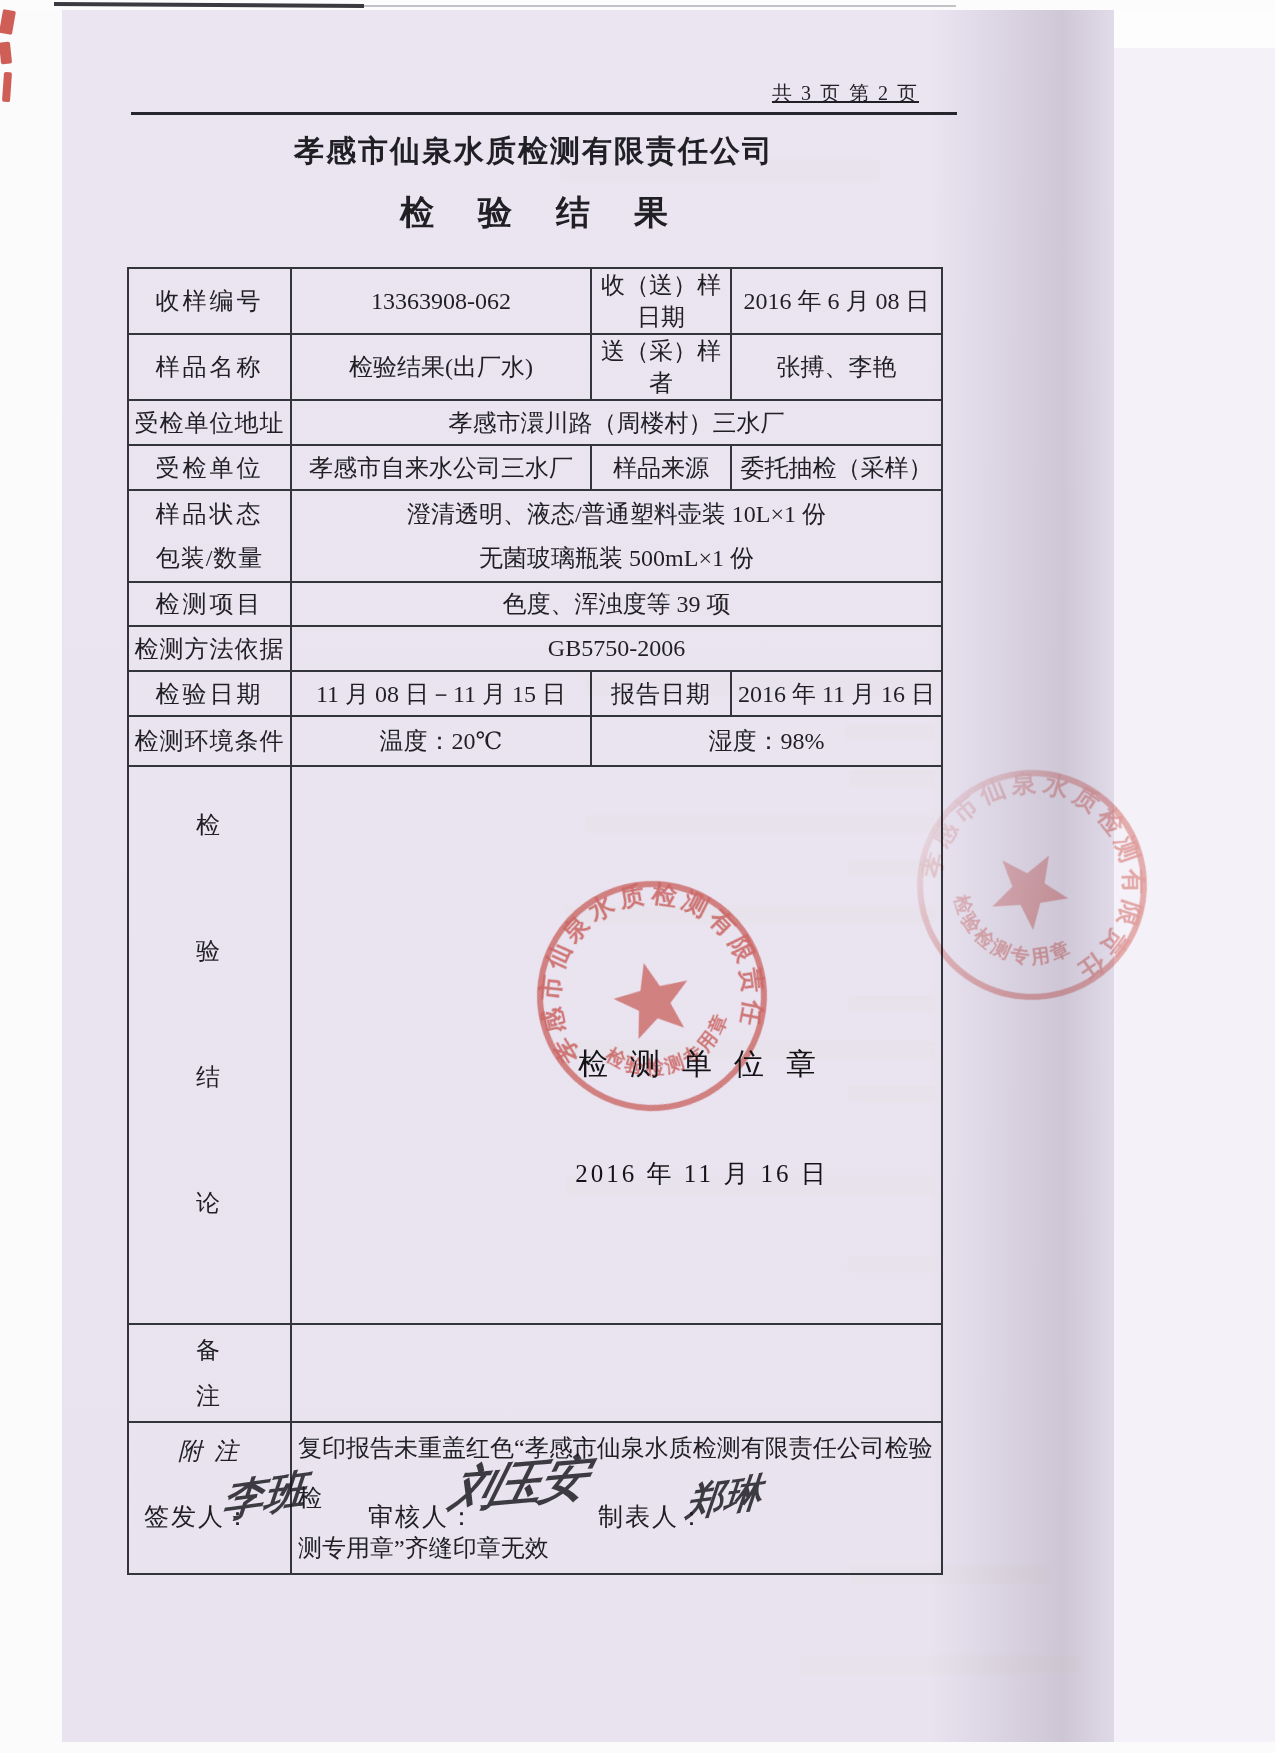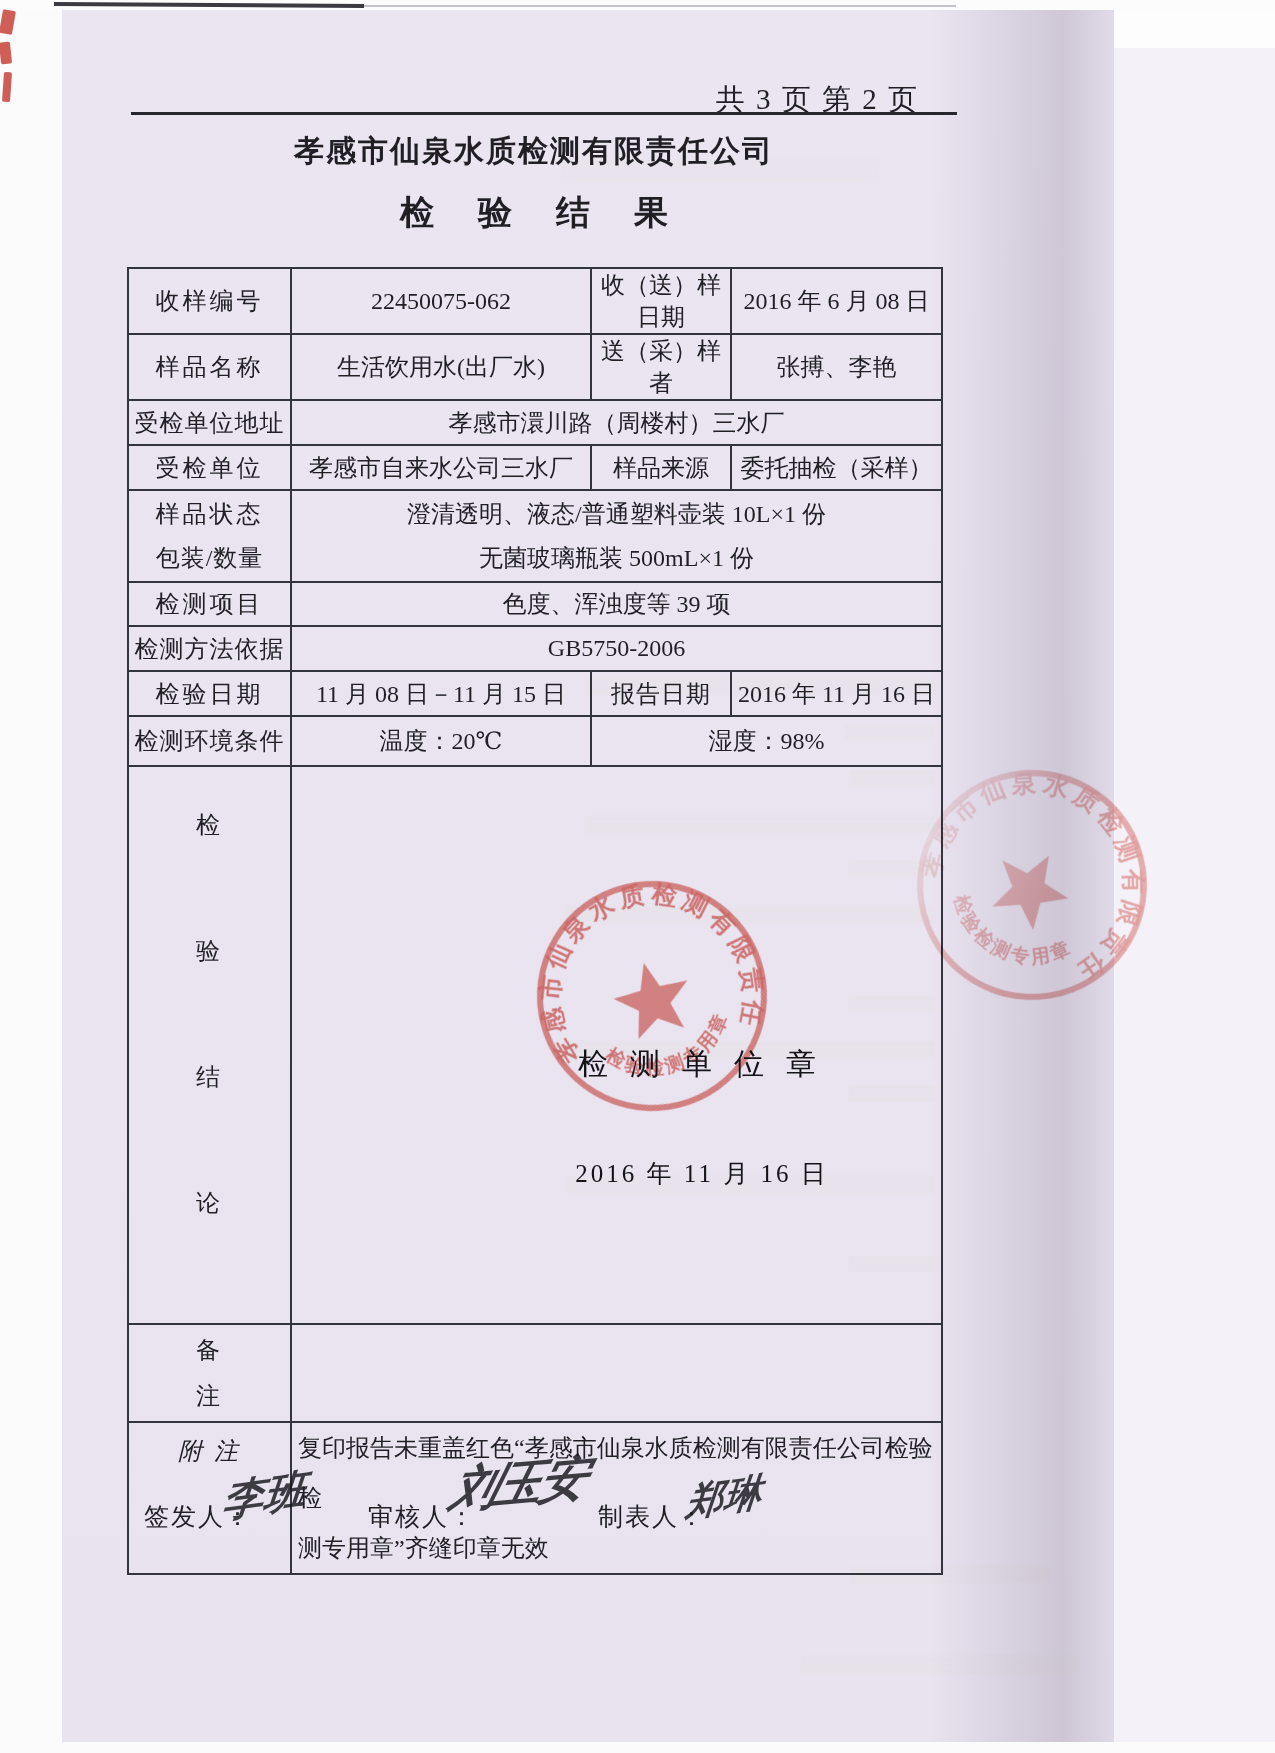--- a/index.html
+++ b/index.html
@@ -26,21 +26,21 @@
   .scan-topline{position:absolute;left:54px;top:3px;width:310px;height:4px;background:#3a3a40;transform:rotate(0.4deg);}
   .scan-topline2{position:absolute;left:364px;top:5px;width:592px;height:2px;background:rgba(60,60,72,.30);}
   .pen-mark{position:absolute;background:#c4372e;opacity:.8;border-radius:2px;}
 
   .ghost{position:absolute;background:repeating-linear-gradient(0deg,rgba(190,190,90,.35) 0 3px,rgba(150,190,120,.18) 3px 6px);
          opacity:.16;filter:blur(1.6px);border-radius:3px;}
 
   .content{position:absolute;left:0;top:0;width:1275px;height:1753px;}
 
   .page-num{position:absolute;left:127px;top:80px;width:814px;text-align:right;
-            padding-right:22px;box-sizing:border-box;font-size:29px;letter-spacing:2px;}
+            padding-right:22px;box-sizing:border-box;font-size:20px;letter-spacing:2px;text-decoration:underline;}
   .head-rule{position:absolute;left:131px;top:112px;width:826px;height:3px;background:#26262e;}
   .company-title{position:absolute;left:127px;top:131px;width:814px;text-align:center;
                  font-size:30px;font-weight:700;letter-spacing:2px;}
   .report-title{position:absolute;left:127px;top:190px;width:814px;text-align:center;
                 font-size:34px;font-weight:700;letter-spacing:44px;text-indent:44px;}
 
   table.report{position:absolute;left:127px;top:267px;width:814px;border-collapse:collapse;table-layout:fixed;}
   table.report td{border:2px solid #34343c;font-size:24px;text-align:center;vertical-align:middle;
                   padding:0;overflow:hidden;}
   td.lbl{letter-spacing:3px;}
@@ -112,28 +112,28 @@
     <colgroup>
         <col style="width:163px">
         <col style="width:300px">
         <col style="width:140px">
         <col style="width:211px">
       </colgroup>
 
     <tbody>
         <tr style="height:45px">
       <td class="lbl">收样编号</td>
-      <td>22450075-062</td>
+      <td>13363908-062</td>
       <td class="lbl" style="letter-spacing:0">收（送）样日期</td>
       <td>2016 年 6 月 08 日</td>
     </tr>
 
     <tr style="height:45px">
       <td class="lbl">样品名称</td>
-      <td>生活饮用水(出厂水)</td>
+      <td>检验结果(出厂水)</td>
       <td class="lbl" style="letter-spacing:0">送（采）样者</td>
       <td>张搏、李艳</td>
     </tr>
 
     <tr style="height:45px">
       <td class="lbl" style="letter-spacing:1px">受检单位地址</td>
       <td colspan="3">孝感市澴川路（周楼村）三水厂</td>
     </tr>
 
     <tr style="height:45px">

